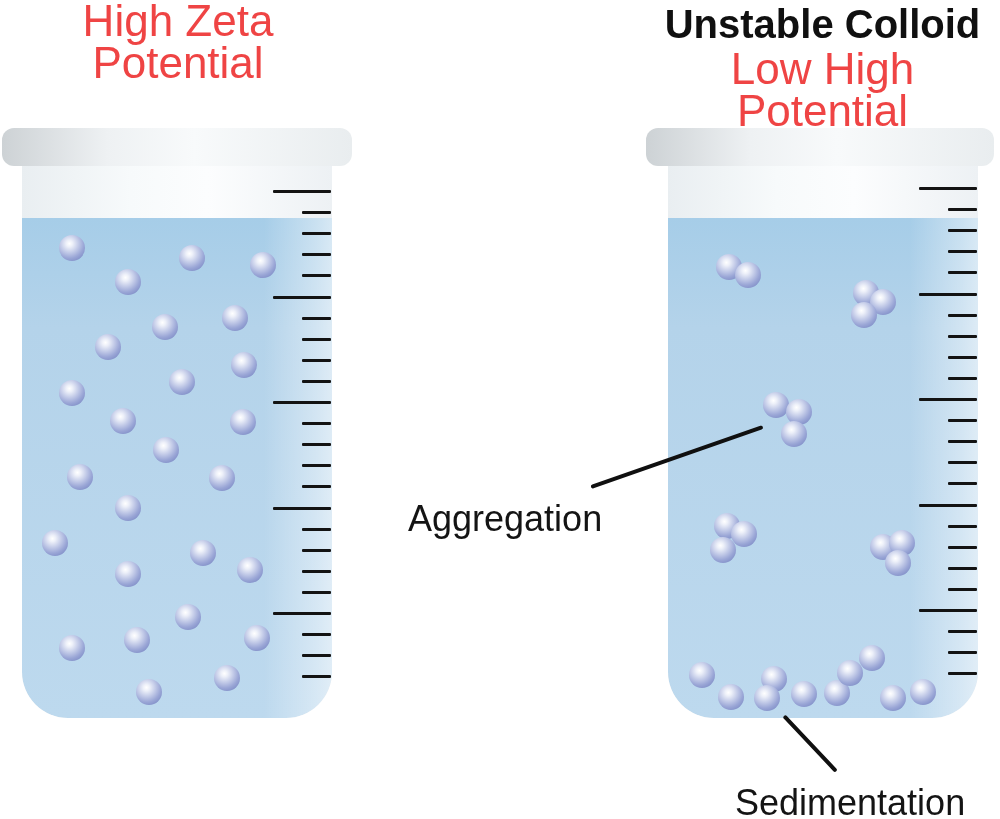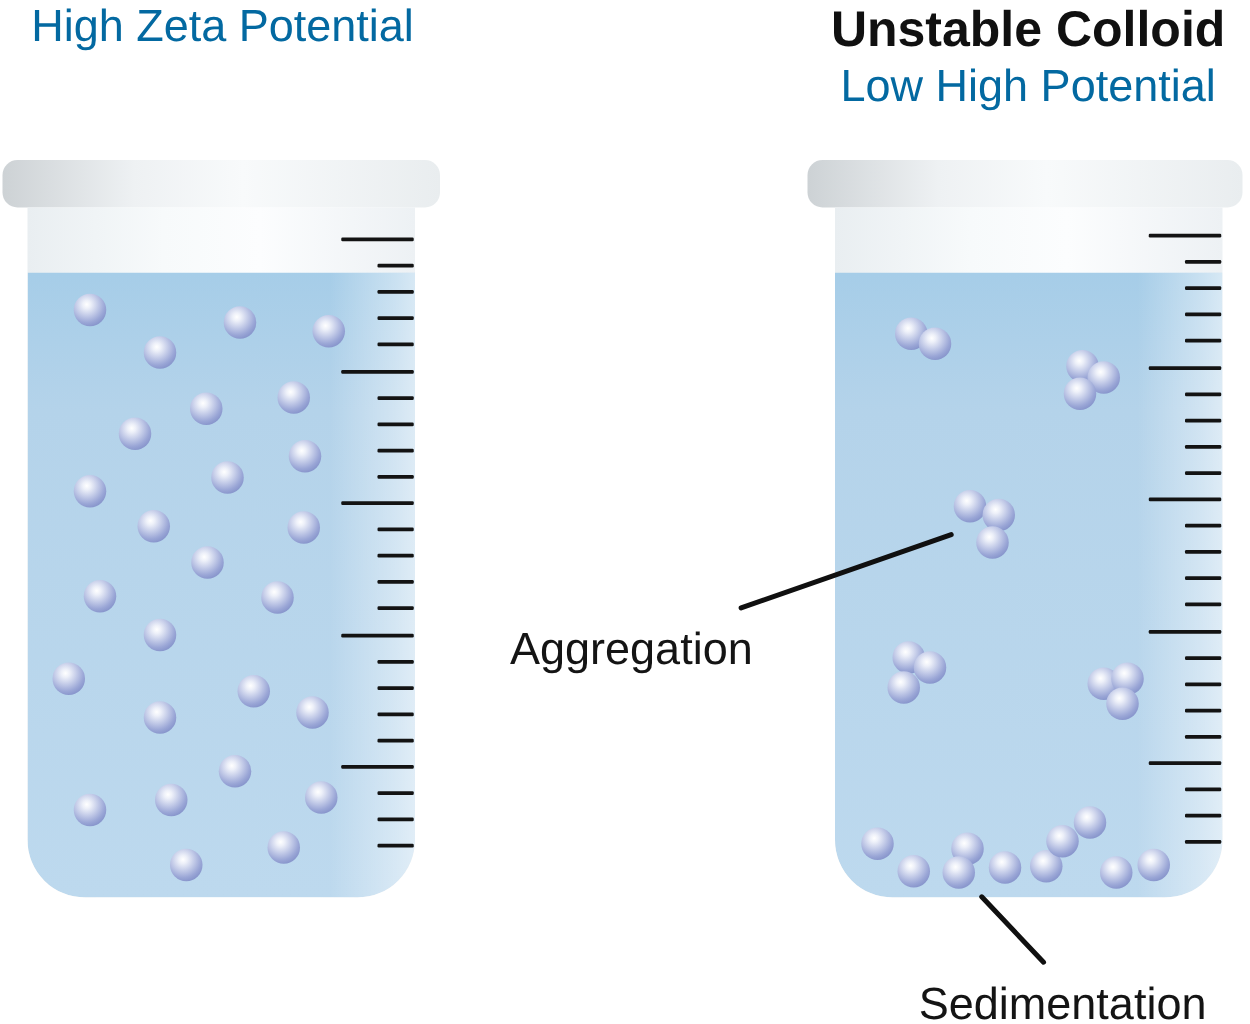--- a/index.html
+++ b/index.html
@@ -15,21 +15,21 @@
   .panel-titles{position:absolute;top:0;text-align:center;}
   .panel-stable .panel-titles{left:0;width:356px;}
   .panel-unstable .panel-titles{left:645px;width:355px;}
   .panel-title{
     margin:0;
     font-size:40px;line-height:48px;font-weight:bold;color:#101010;
     letter-spacing:0;
   }
   .panel-subtitle{
     margin:0;
-    font-size:36px;line-height:42px;font-weight:normal;color:#0369a1;
+    font-size:44px;line-height:42px;font-weight:normal;color:#ef4444;
   }
   
   .vessel-cap{
     position:absolute;
     height:38px;
     border-radius:12px;
     background:linear-gradient(to right,#cdd2d5 0%,#eef1f3 30%,#f8fafb 55%,#e9edef 100%);
   }
   .panel-stable .vessel-cap{left:2px;top:128px;width:350px;}
   .panel-unstable .vessel-cap{left:646px;top:128px;width:348px;}

